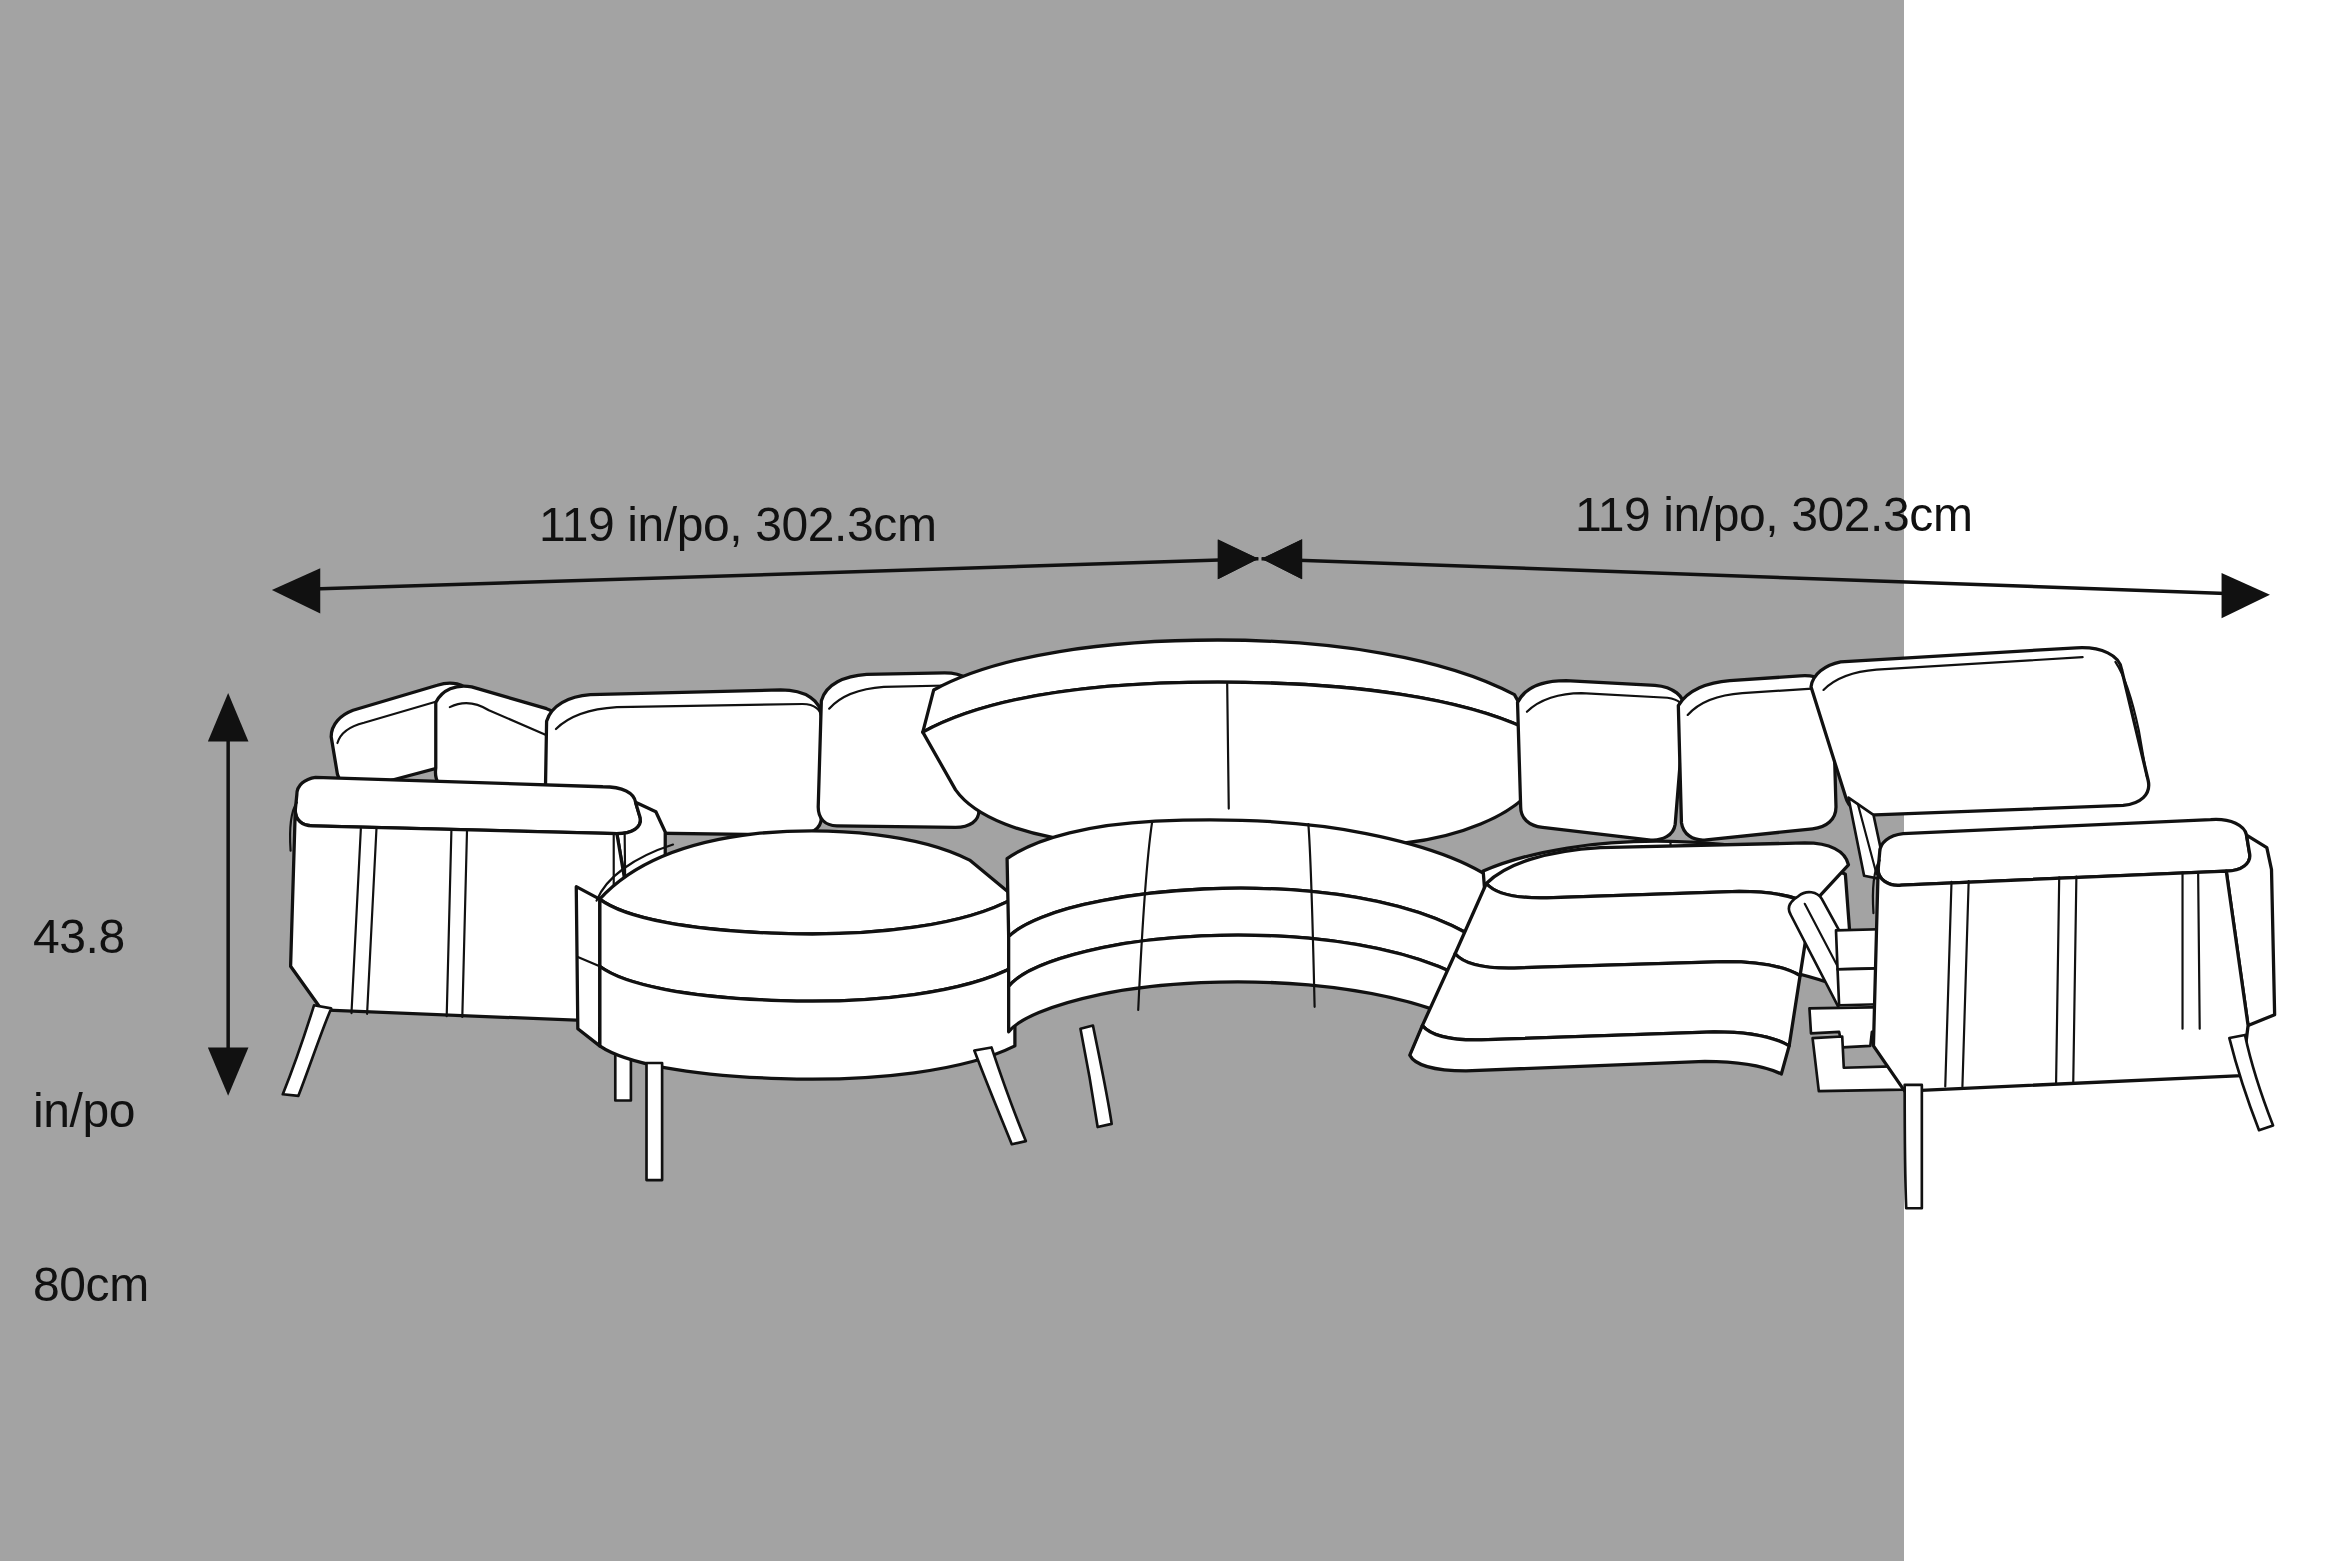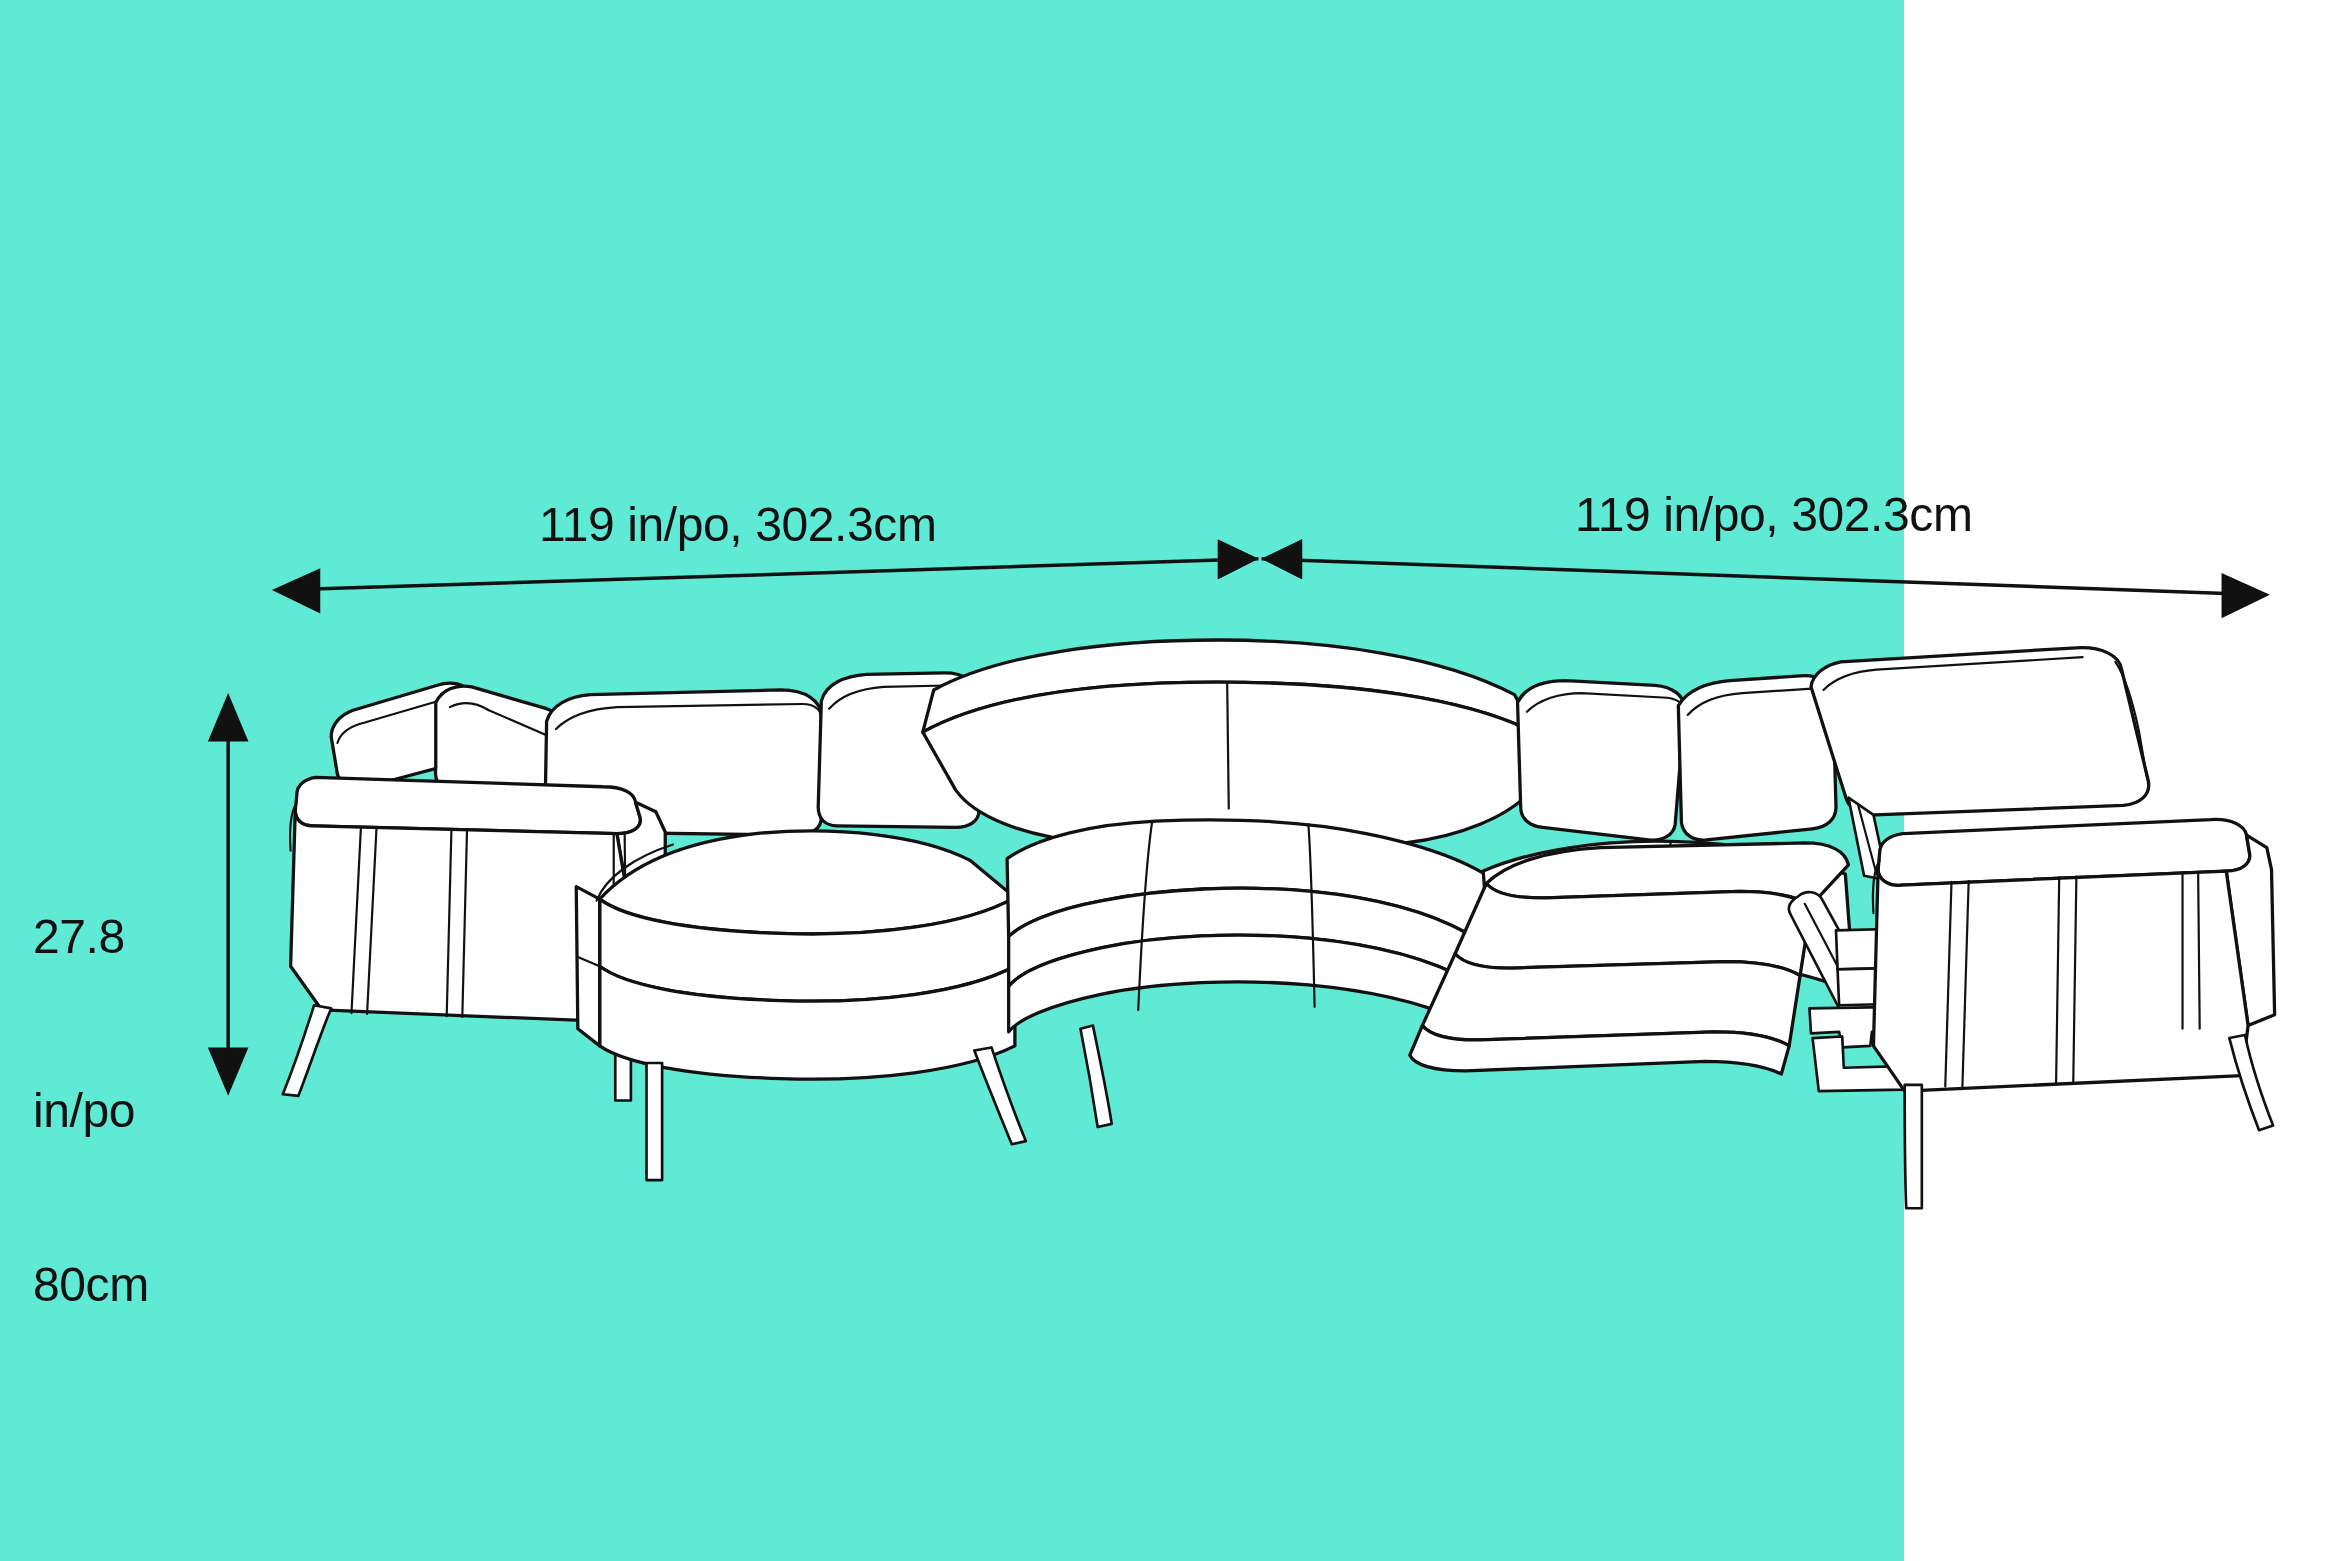--- a/index.html
+++ b/index.html
@@ -12,21 +12,21 @@
     width: 2342px;
     height: 1561px;
     overflow: hidden;
     font-family: "Liberation Sans", sans-serif;
     color: #111111;
   }
   #stage {
     position: relative;
     width: 1904px;
     height: 1561px;
-    background: #5eead4;
+    background: #a3a3a3;
   }
   #diagram-svg {
     position: absolute;
     left: 0;
     top: 0;
     width: 2342px;
     height: 1561px;
     display: block;
   }
   .dim-label {
@@ -360,19 +360,19 @@
       </g>
 
     </g>
   </svg>
 
   <div class="dim-label" id="width-label-left">119 in/po, 302.3cm</div>
 
   <div class="dim-label" id="width-label-right">119 in/po, 302.3cm</div>
 
   <div class="dim-label" id="height-label">
-    <span class="hl-line">27.8</span>
+    <span class="hl-line">43.8</span>
     <span class="hl-line">in/po</span>
     <span class="hl-line">80cm</span>
   </div>
 
 </div>
 
 
 </body></html>

